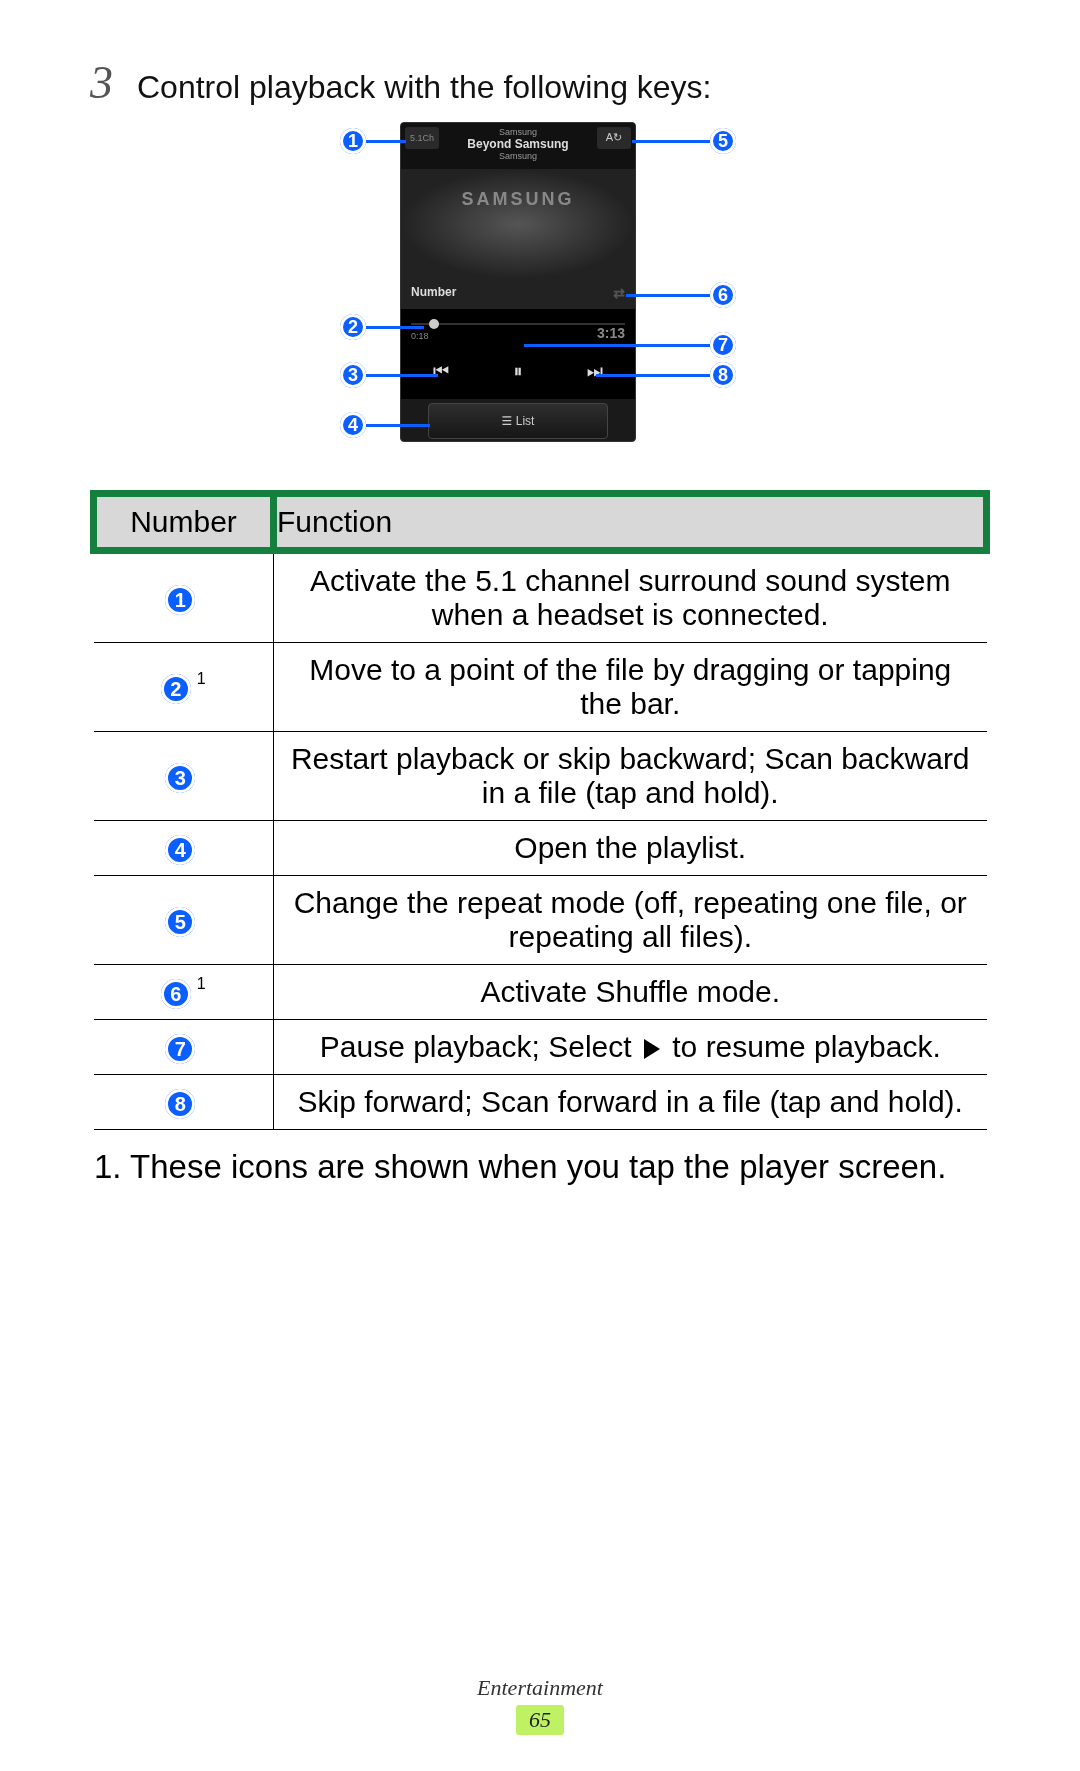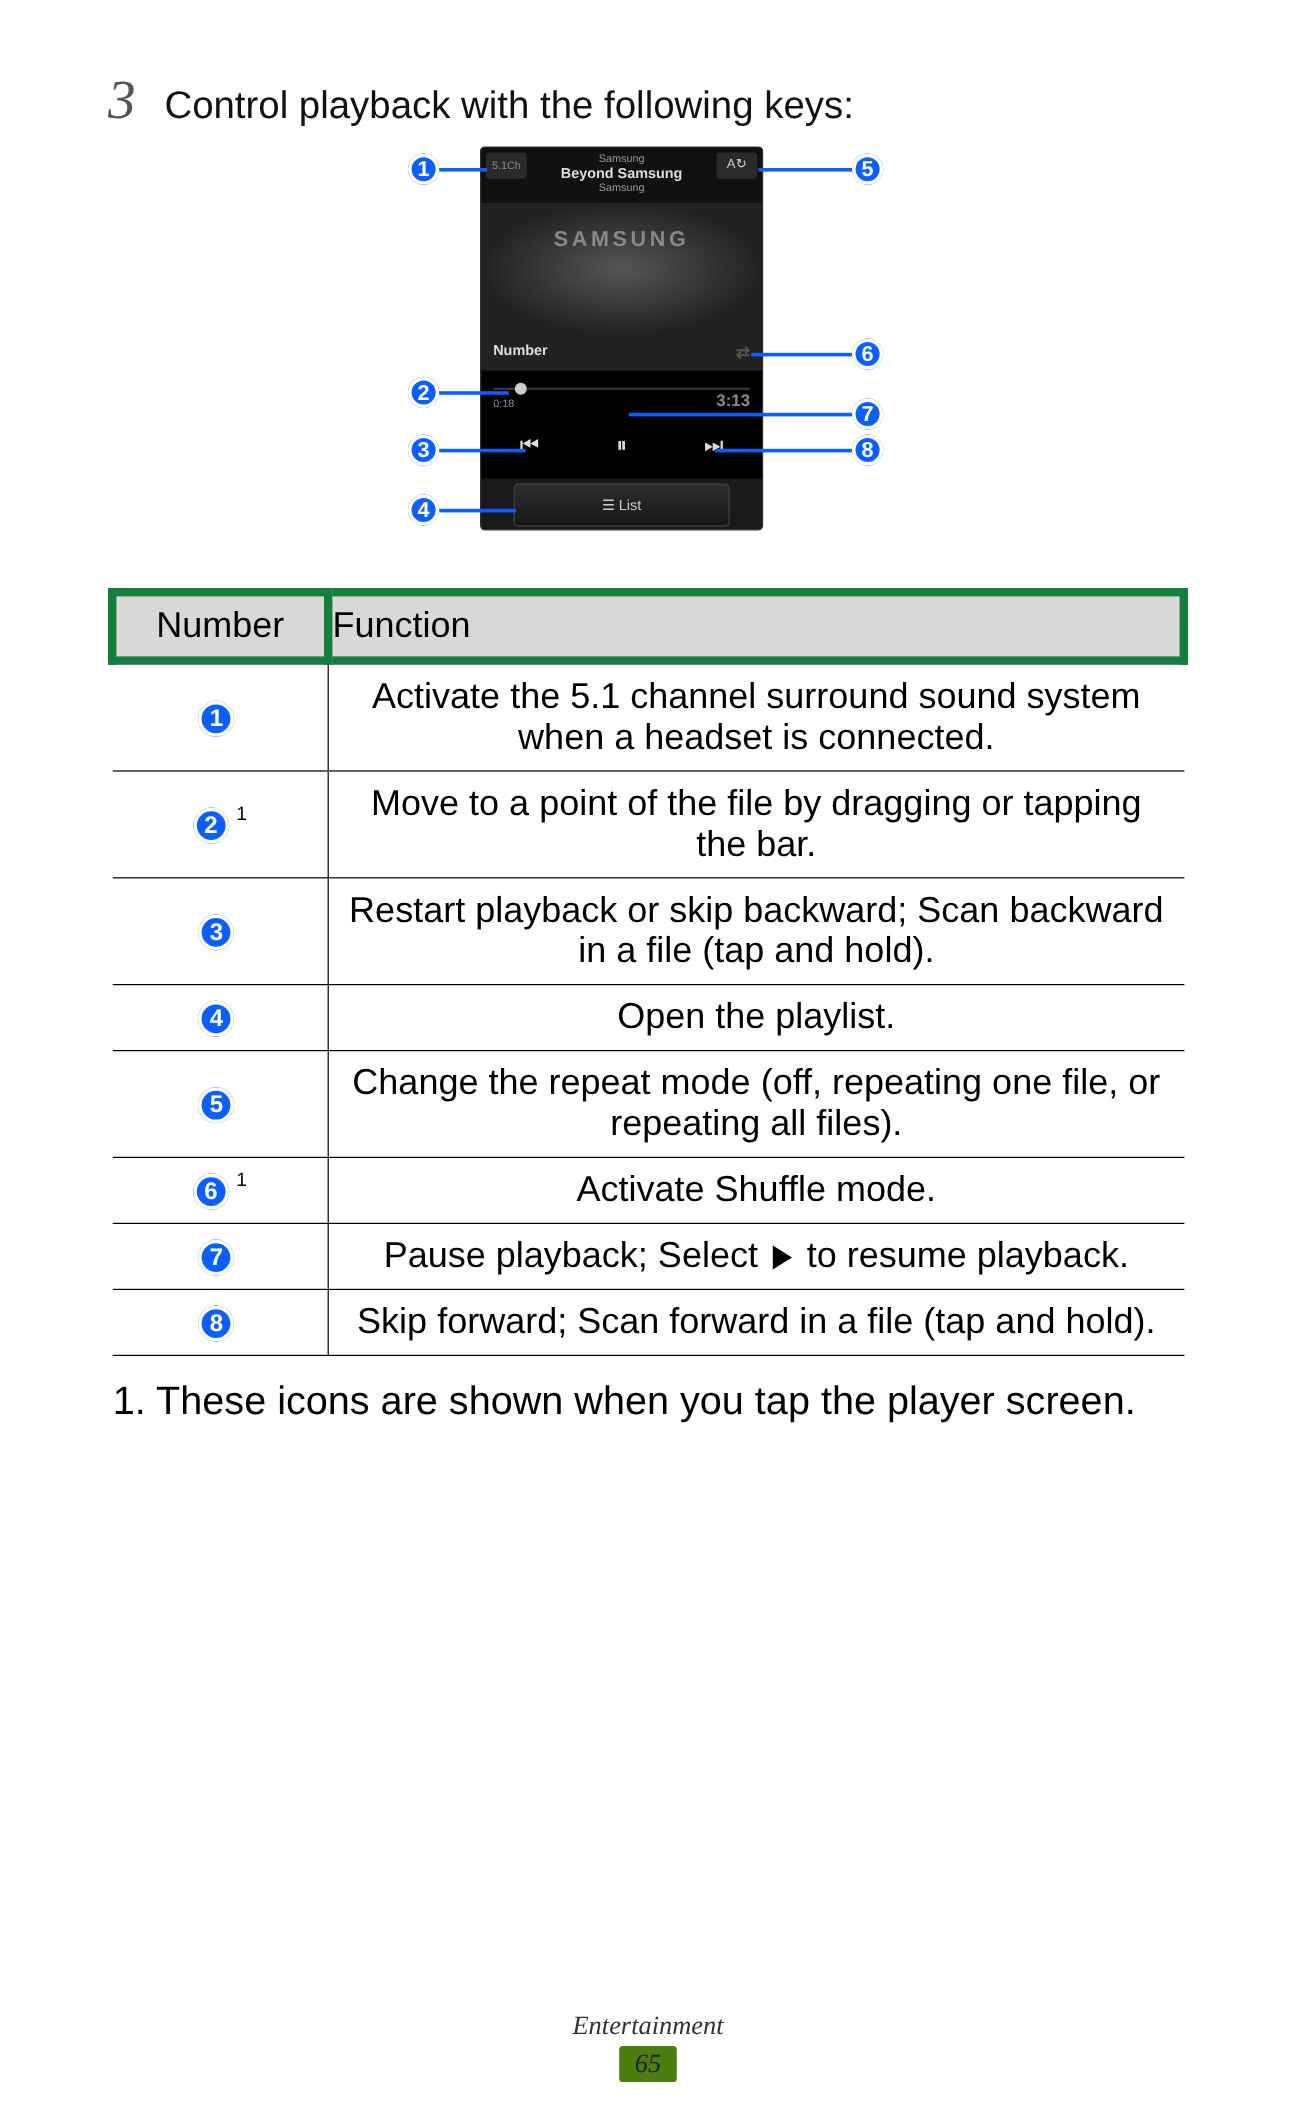--- a/index.html
+++ b/index.html
@@ -43,21 +43,21 @@
   table.fn tr.body-row td:first-child { border-left:none; text-align:center; white-space:nowrap; }
   table.fn tr.body-row td:last-child { border-right:none;text-align:center; }
   .badge { display:inline-block; width:30px; height:30px; border-radius:50%; background:#0b5fff; color:#fff; font-weight:bold; font-size:20px; line-height:30px; text-align:center; vertical-align:middle; box-shadow:0 0 0 3px #fff inset; }
   .sup1 { font-size:16px; vertical-align:top; margin-left:6px; }
   .play-tri { display:inline-block; width:0; height:0; border-left:16px solid #000; border-top:10px solid transparent; border-bottom:10px solid transparent; vertical-align:middle; margin:0 4px; }
   
   .footnote { font-size:33px; margin-top:18px; padding:0 4px; }
   
   .footer { position:absolute; bottom:36px; left:0; right:0; text-align:center; }
   .sect { font-style:italic; font-size:22px; color:#333; font-family: Georgia, serif; }
-  .pgnum { display:inline-block; min-width:48px; padding:2px 10px; background:#4d7c0f; color:#222; border-radius:3px; font-size:22px; margin-top:4px; font-family: Georgia, serif; font-style:italic; }
+  .pgnum { display:inline-block; min-width:48px; padding:2px 10px; background:#bef264; color:#222; border-radius:3px; font-size:22px; margin-top:4px; font-family: Georgia, serif; font-style:italic; }
 </style>
 </head>
 <body>
 
 <div class="page">
 
   <div class="step-row">
     <div class="step-num">3</div>
     <div class="step-text">Control playback with the following keys:</div>
   </div>

